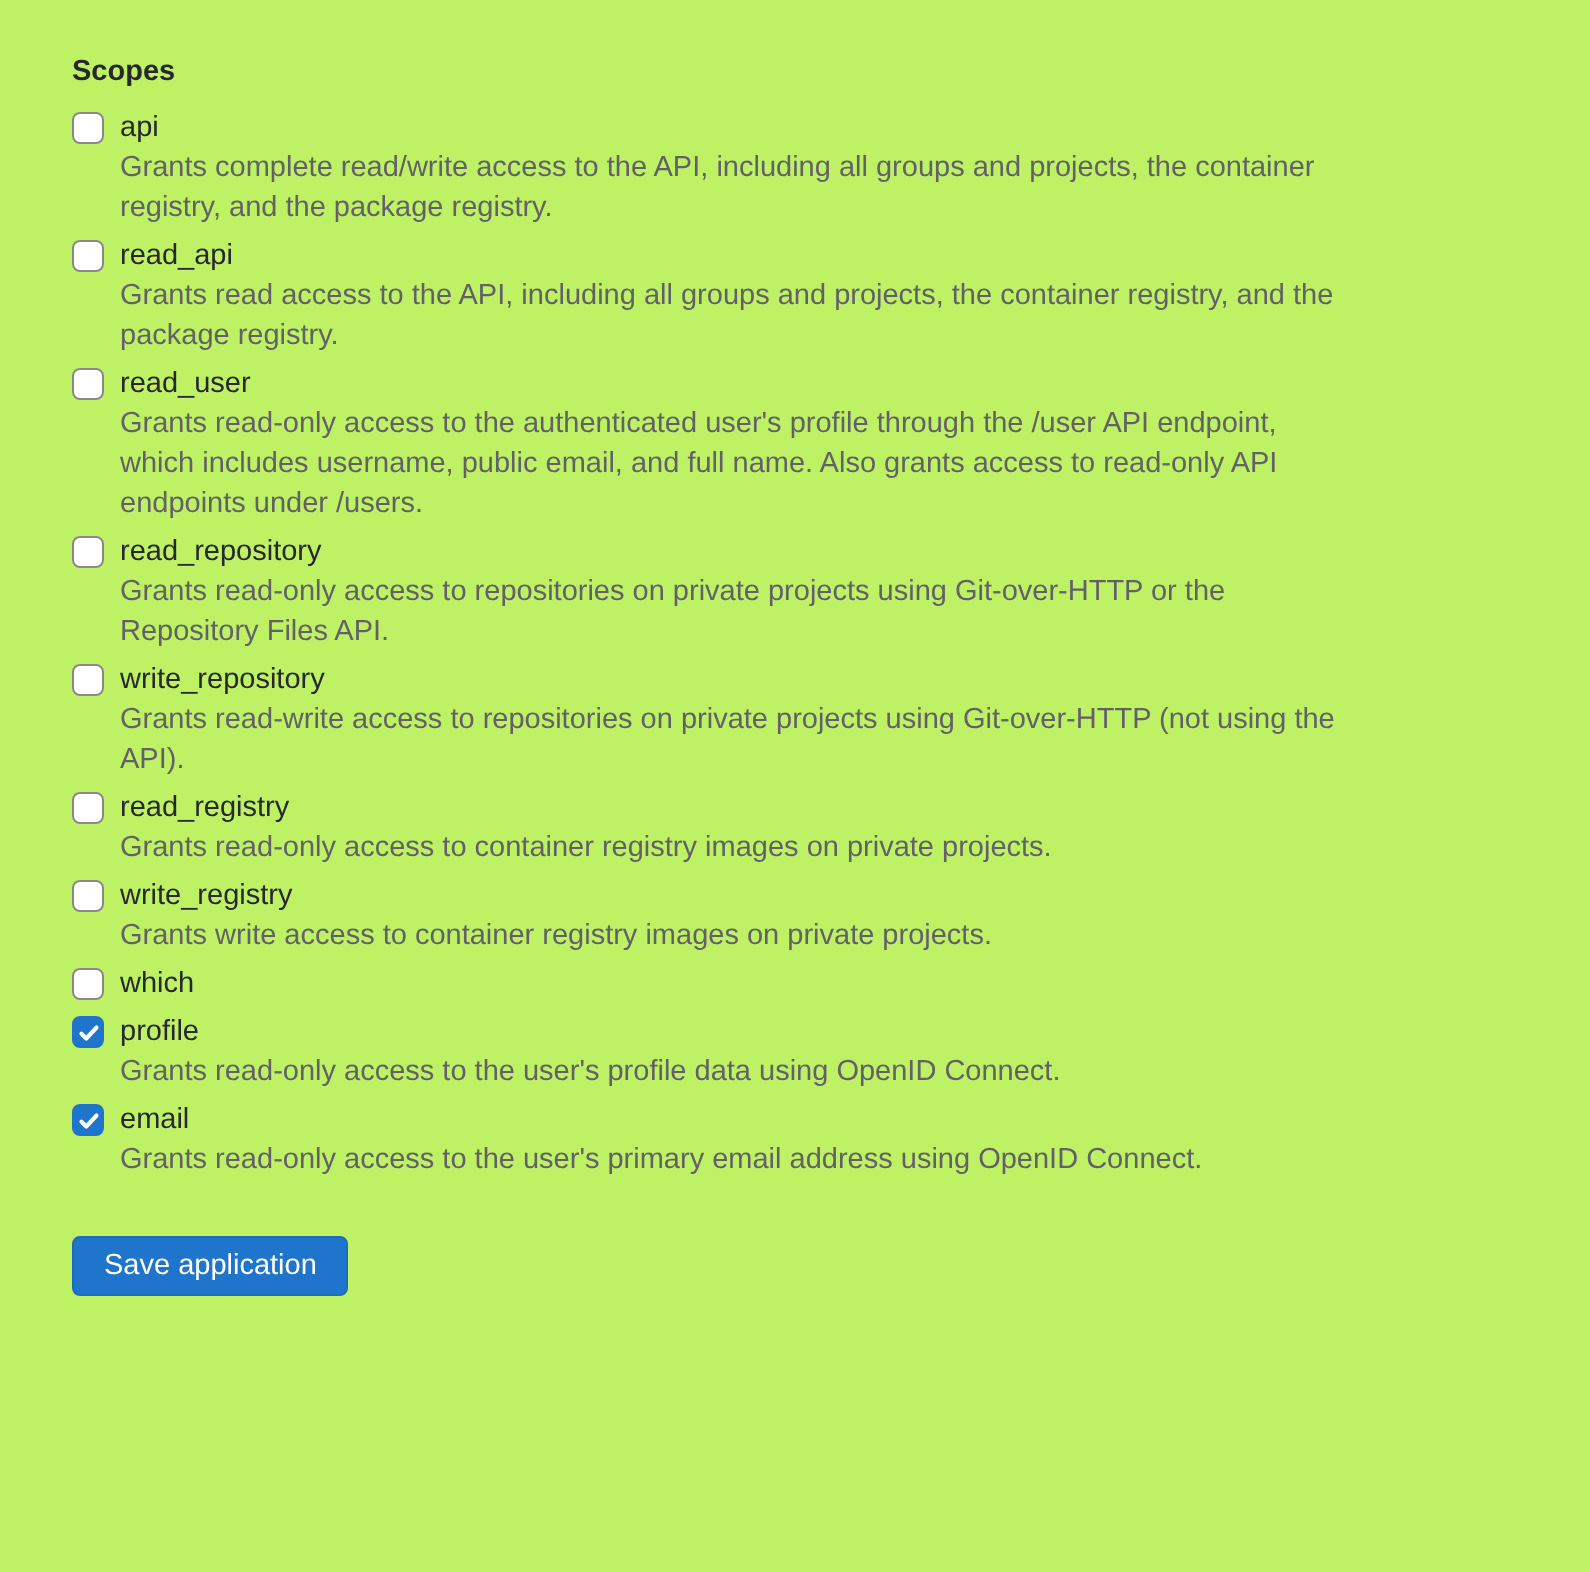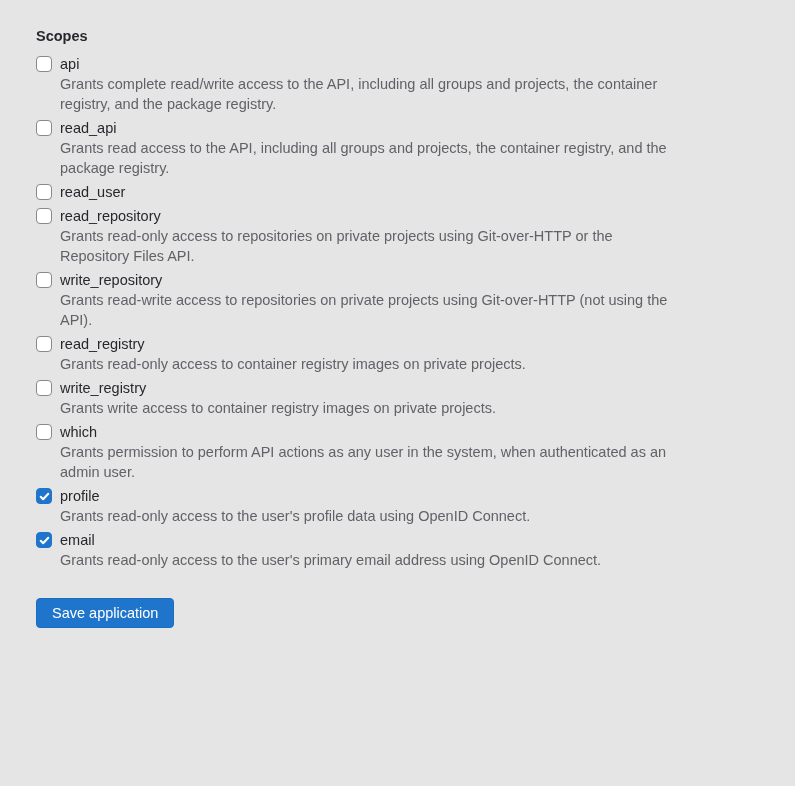--- a/index.html
+++ b/index.html
@@ -8,21 +8,21 @@
     padding: 0;
     background: #ffffff;
     font-family: "Liberation Sans", sans-serif;
     font-size: 14.5px;
     line-height: 20px;
     color: #28272d;
   }
   .page {
     width: 795px;
     height: 786px;
-    background: #e5e5e5;
+    background: #bef264;
     overflow: hidden;
   }
   .container {
     padding: 26px 36px 0 36px;
   }
   .scopes-heading {
     font-size: 14.5px;
     font-weight: 700;
     line-height: 20px;
     margin: 0 0 8px 0;
@@ -103,20 +103,21 @@
     </span>
     <div class="scope-label">read_api</div>
     <div class="scope-desc">Grants read access to the API, including all groups and projects, the container registry, and the package registry.</div>
   </div>
 
   <div class="scope-item">
     <span class="scope-checkbox">
       
     </span>
     <div class="scope-label">read_user</div>
+    <div class="scope-desc">Grants read-only access to the authenticated user's profile through the /user API endpoint, which includes username, public email, and full name. Also grants access to read-only API endpoints under /users.</div>
   </div>
 
   <div class="scope-item">
     <span class="scope-checkbox">
       
     </span>
     <div class="scope-label">read_repository</div>
     <div class="scope-desc">Grants read-only access to repositories on private projects using Git-over-HTTP or the Repository Files API.</div>
   </div>
 
@@ -142,21 +143,20 @@
     </span>
     <div class="scope-label">write_registry</div>
     <div class="scope-desc">Grants write access to container registry images on private projects.</div>
   </div>
 
   <div class="scope-item">
     <span class="scope-checkbox">
       
     </span>
     <div class="scope-label">which</div>
-    <div class="scope-desc">Grants permission to perform API actions as any user in the system, when authenticated as an admin user.</div>
   </div>
 
 
 
   <div class="scope-item checked">
     <span class="scope-checkbox">
       <svg viewBox="0 0 16 16" aria-hidden="true">
         <path d="M2.5 8.5 L6 12 L13.5 4" fill="none" stroke="#ffffff" stroke-width="3" stroke-linecap="round" stroke-linejoin="round"></path>
       </svg>
     </span>

